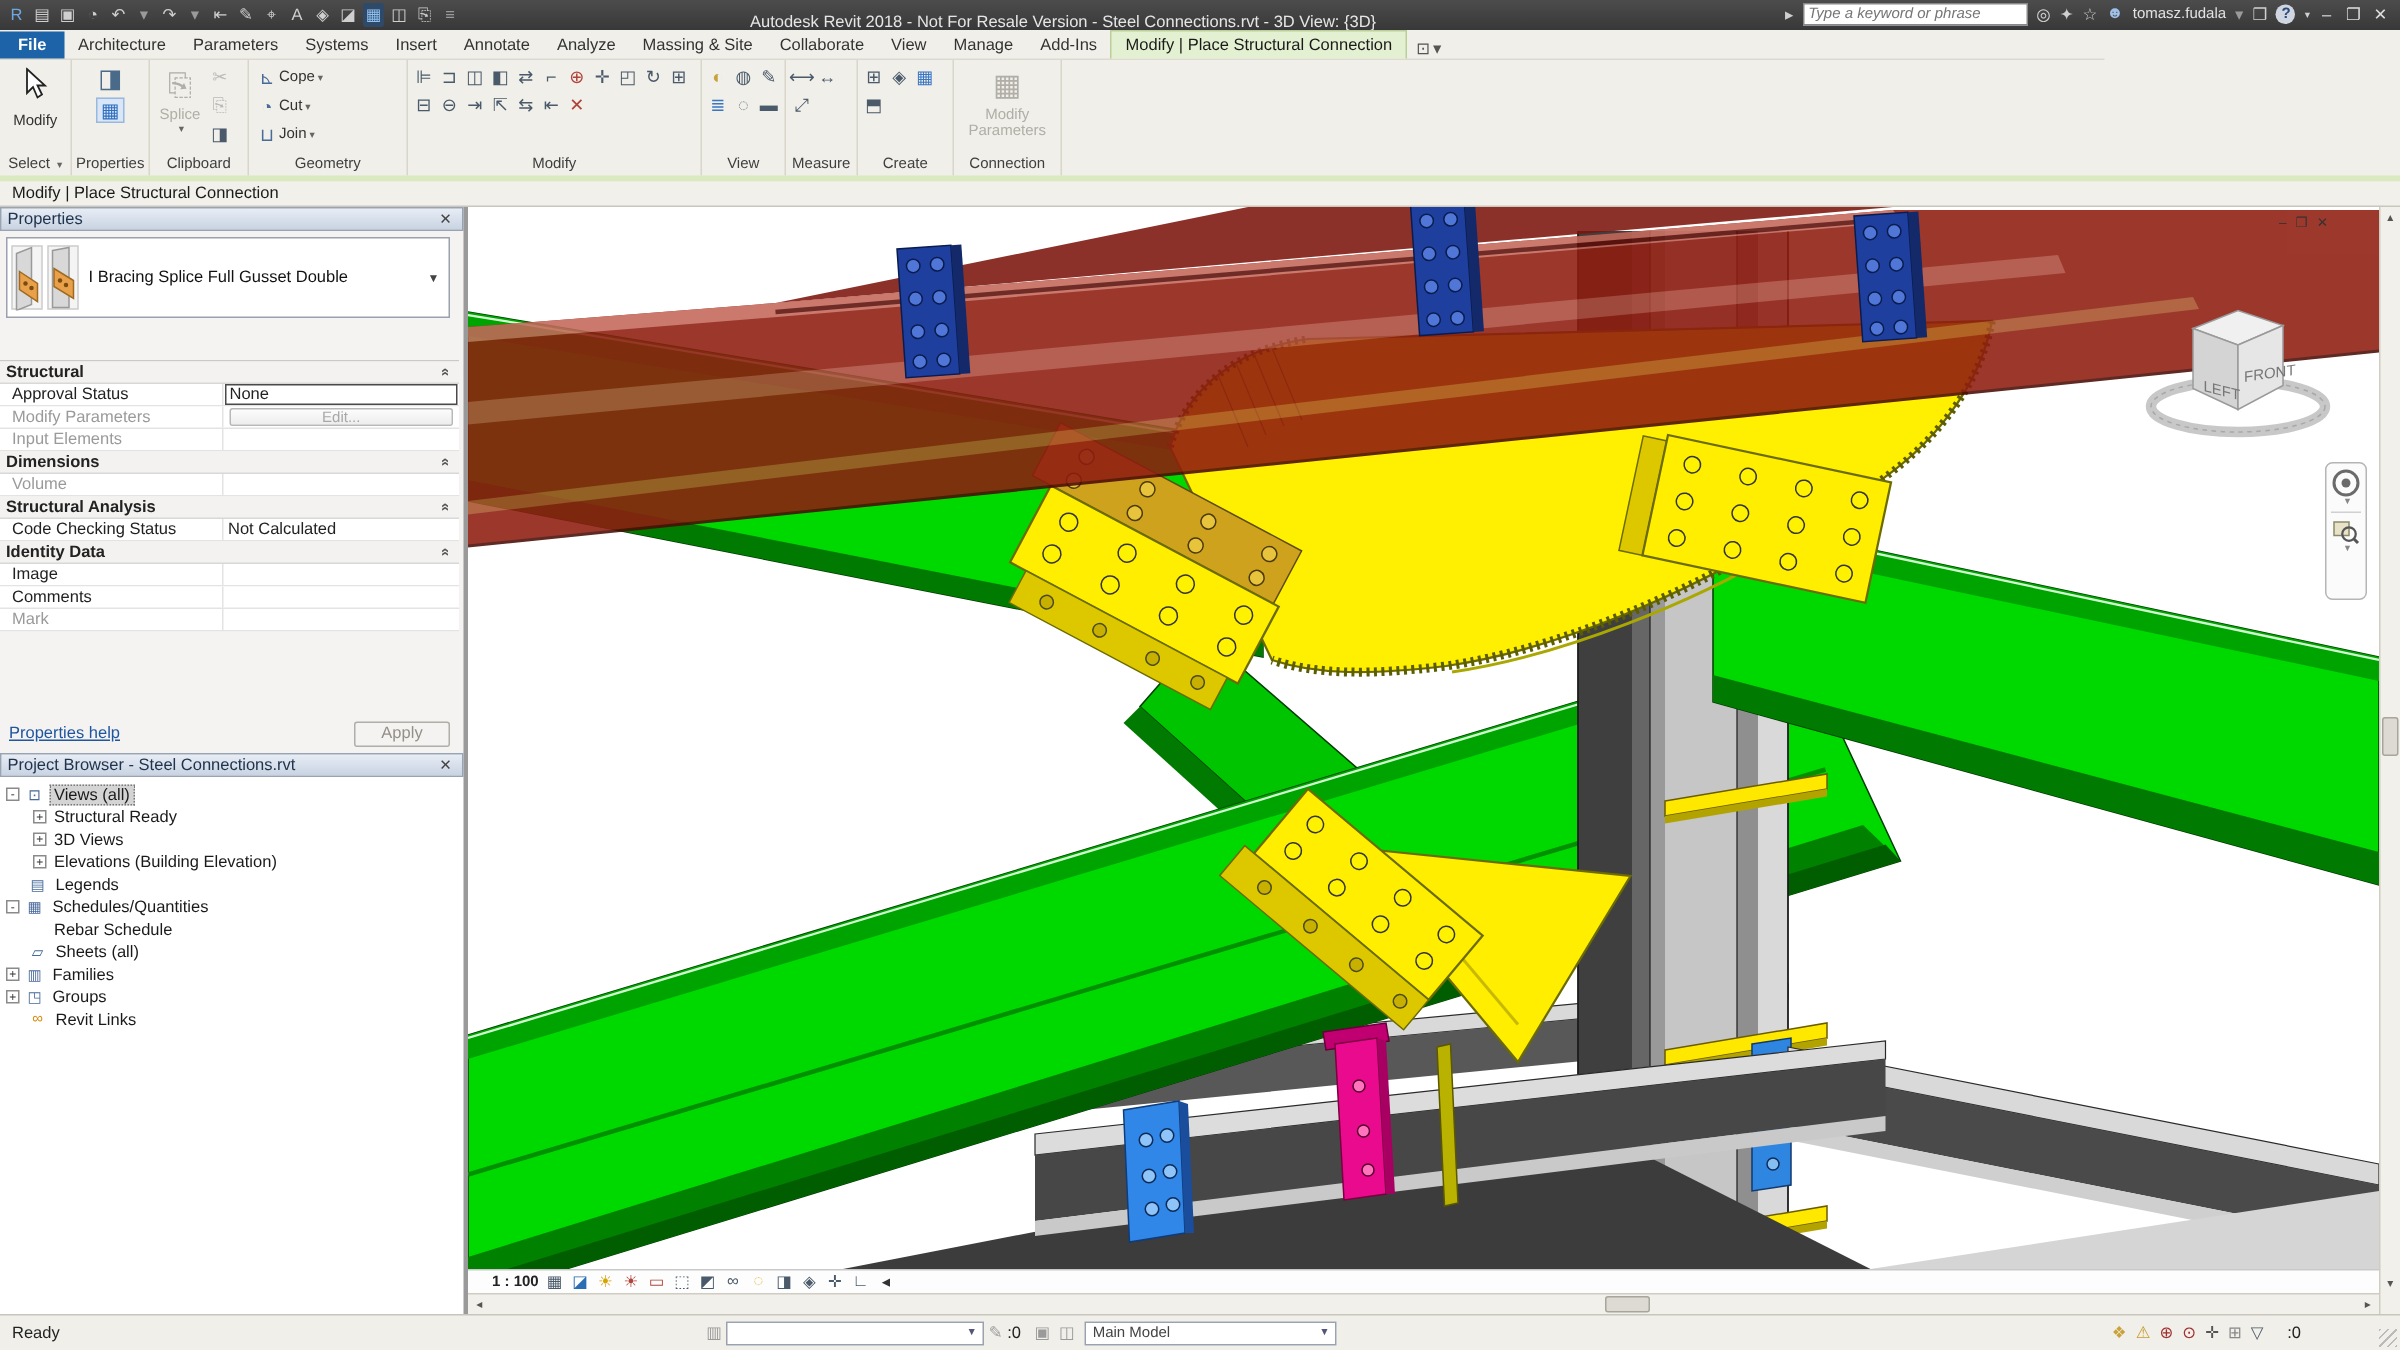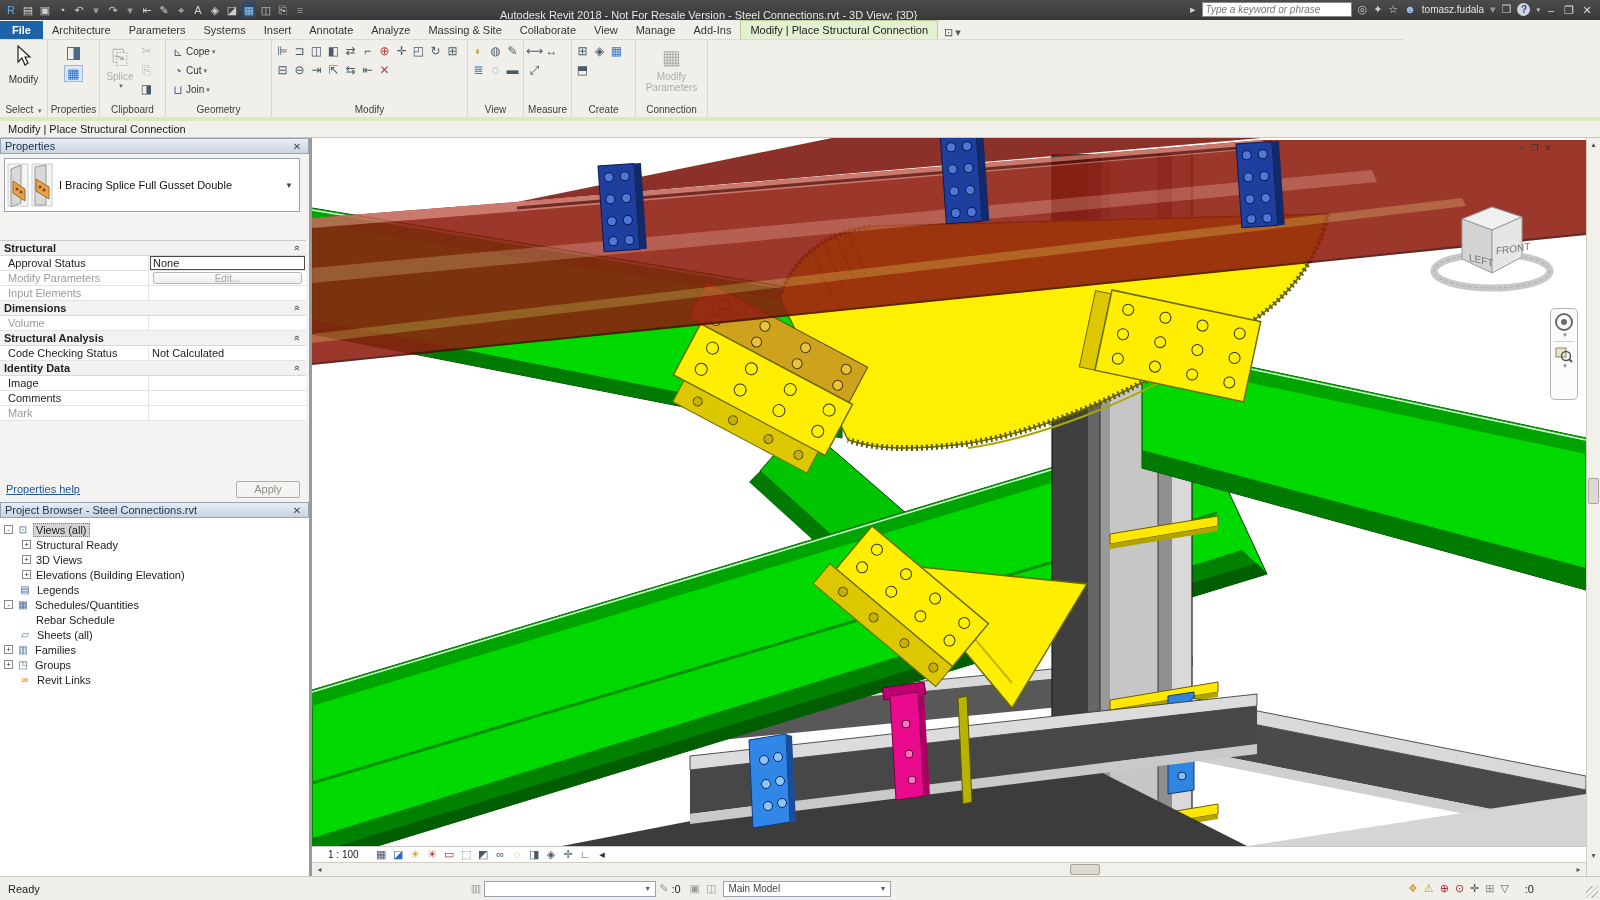--- a/index.html
+++ b/index.html
@@ -98,21 +98,21 @@
   #vp-win-controls { position:absolute; right:34px; top:5px; display:flex; gap:6px; }
   #vp-win-controls .ic { color:#333; font-size:9px; line-height:10px; }
   #view-cube { position:absolute; left:1110px; top:55px; }
   #nav-bar { position:absolute; left:1238px; top:170px; width:28px; height:92px; background:#fbfbfb;
     border:1px solid #b5b5b5; border-radius:5px; display:flex; flex-direction:column; align-items:center; padding-top:3px; }
   #nav-bar .nav-div { width:20px; border-top:1px solid #d0d0d0; margin:3px 0; }
   #nav-bar .drop { font-size:6px; color:#888; }
 
   #vcb { left:312px; top:846px; width:1274px; height:16px; background:#fdfdfd; border-top:1px solid #c9c9c9;
     display:flex; align-items:center; padding-left:16px; }
-  #vcb #scale-label { font-size:10px; color:#222; margin-right:14px; }
+  #vcb #scale-label { font-size:10px; color:#222; margin-right:2px;font-weight:bold; }
   #vcb .ic { width:17px; text-align:center; font-size:11px; }
 
   #hscroll { left:312px; top:862px; width:1274px; height:14px; background:#f1f0ea; border-top:1px solid #cfccc2; }
   #hscroll .arrow { position:absolute; top:1px; width:13px; height:11px; color:#555; font-size:8px; text-align:center; line-height:11px; }
   #h-thumb { position:absolute; left:758px; top:1px; width:30px; height:11px; background:#dcdad2; border:1px solid #a8a59a; border-radius:2px; }
   #vscroll { left:1586px; top:138px; width:14px; height:738px; background:#f1f0ea; border-left:1px solid #cfccc2; }
   #vscroll .arrow { position:absolute; left:0; width:13px; height:13px; color:#555; font-size:8px; text-align:center; line-height:13px; }
   #v-thumb { position:absolute; left:1px; top:340px; width:11px; height:26px; background:#dcdad2; border:1px solid #a8a59a; border-radius:2px; }
 
   

